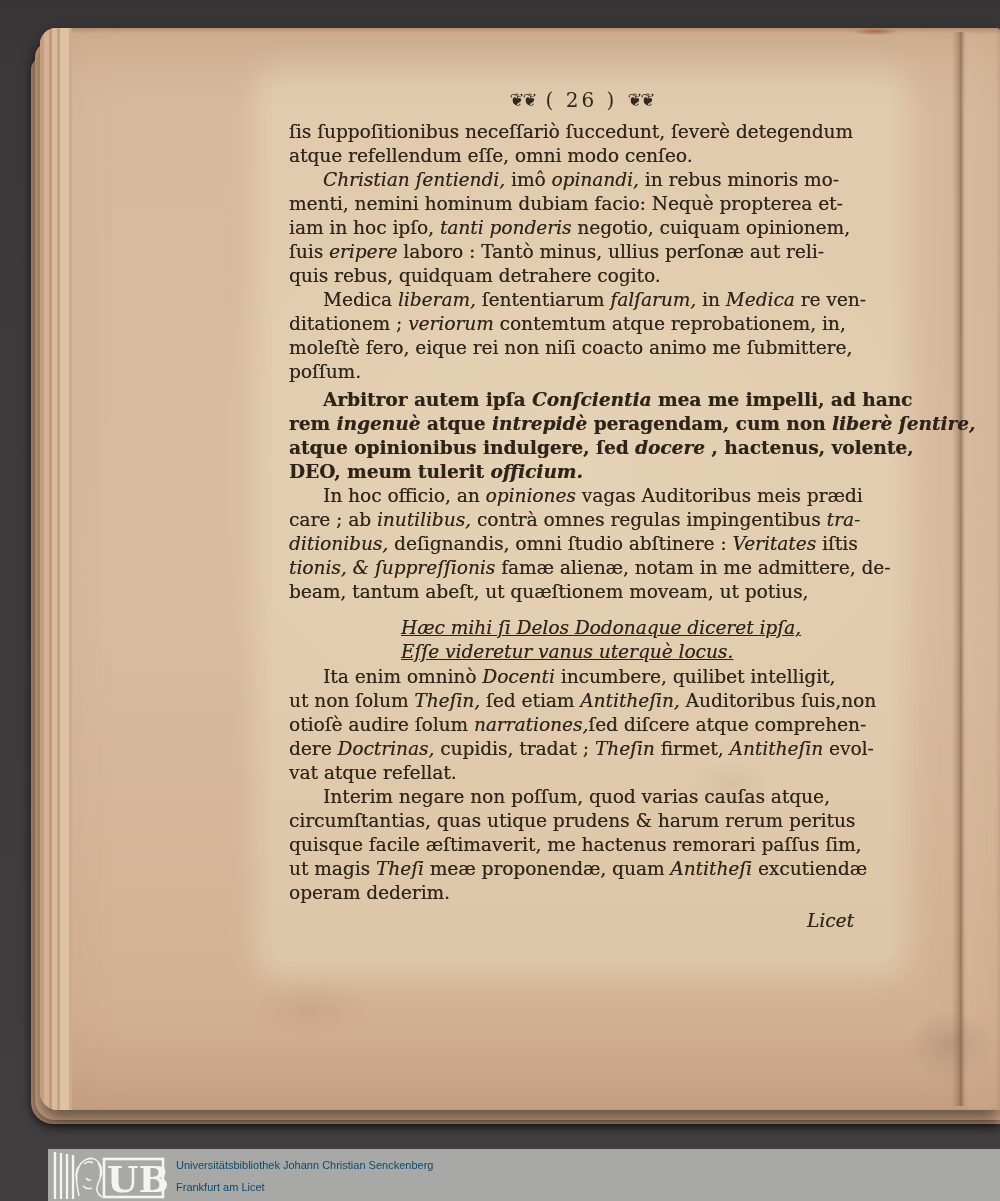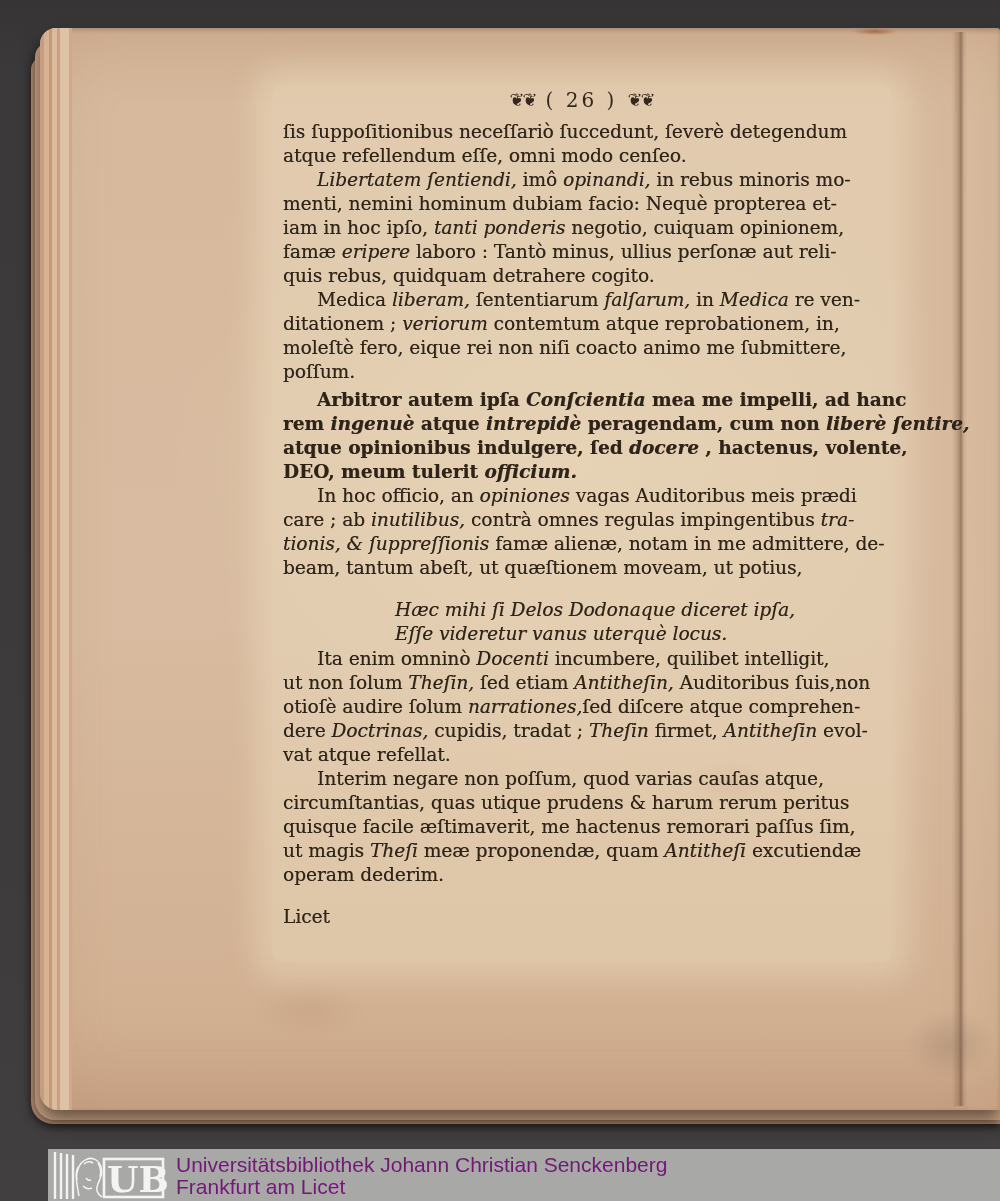--- a/index.html
+++ b/index.html
@@ -44,41 +44,41 @@
     box-shadow:0 0 28px 18px rgba(241,227,197,.40);
   }
   
   .page-header{
     position:absolute;left:283px;top:88px;width:597px;text-align:center;
     color:#32281e;font-size:20px;letter-spacing:1px;white-space:nowrap;
   }
   .page-header .fleuron{font-family:"DejaVu Sans",sans-serif;font-size:18px;letter-spacing:-2px;position:relative;top:-1px;}
   .page-header .pageno{padding:0 10px;letter-spacing:3px;}
   .textblock{
-    position:absolute;left:283px;top:120px;width:597px;
+    position:absolute;left:289px;top:120px;width:597px;
     color:#2e2318;font-size:18.5px;line-height:24px;
     text-shadow:0.35px 0 rgba(46,35,24,.55);
   }
   .para{margin:0;}
   .para .line{height:24px;white-space:nowrap;}
   .para .line.first{text-indent:34px;}
   .para.verse{padding-left:112px;font-style:italic;}
   .para-p4{margin-top:4px;font-weight:bold;}
-  .para-verse{margin-top:18px;}
+  .para-verse{margin-top:12px;text-decoration:underline;}
   .para-p6{margin-top:1px;}
   .it{font-style:italic;}
-  .catchword{margin-top:18px;text-align:left;padding-right:32px;white-space:nowrap;}
+  .catchword{margin-top:4px;text-align:right;padding-right:32px;white-space:nowrap;font-style:italic;}
   
   .footer-bar{
     position:absolute;left:0;top:1149px;width:1000px;height:52px;background:#a8a8a6;
     font-family:"Liberation Sans",sans-serif;
     margin-left:48px;
   }
   .footer-logo{position:absolute;left:5px;top:3px;}
-  .footer-text{position:absolute;left:128px;top:5px;color:#701a75;font-size:21px;line-height:22px;}
+  .footer-text{position:absolute;left:128px;top:5px;color:#0c4a6e;font-size:11px;line-height:22px;}
 </style>
 </head>
 <body>
 
 <div class="frame">
 
   <div class="sheet s3"></div>
   <div class="sheet s2"></div>
 
   <div class="page">
@@ -98,41 +98,42 @@
     <span class="fleuron">❦❦</span><span class="pageno">( 26 )</span><span class="fleuron">❦❦</span>
   </div>
 
   <div class="textblock">
     <div>
         <div class="para body para-p1">
           <div class="line"><span>ſis ſuppoſitionibus neceſſariò ſuccedunt, ſeverè detegendum</span></div>
           <div class="line"><span>atque refellendum eſſe, omni modo cenſeo.</span></div>
         </div>
         <div class="para body para-p2">
-          <div class="line first"><span class="it">Libertatem ſentiendi,</span><span> imô </span><span class="it">opinandi,</span><span> in rebus minoris mo-</span></div>
+          <div class="line first"><span class="it">Christian ſentiendi,</span><span> imô </span><span class="it">opinandi,</span><span> in rebus minoris mo-</span></div>
           <div class="line"><span>menti, nemini hominum dubiam facio:  Nequè propterea et-</span></div>
           <div class="line"><span>iam in hoc ipſo, </span><span class="it">tanti ponderis</span><span>  negotio, cuiquam opinionem‚</span></div>
-          <div class="line"><span>famæ </span><span class="it">eripere</span><span> laboro :  Tantò minus, ullius perſonæ aut reli-</span></div>
+          <div class="line"><span>ſuis </span><span class="it">eripere</span><span> laboro :  Tantò minus, ullius perſonæ aut reli-</span></div>
           <div class="line"><span>quis rebus, quidquam detrahere cogito.</span></div>
         </div>
         <div class="para body para-p3">
           <div class="line first"><span>Medica </span><span class="it">liberam,</span><span> ſententiarum </span><span class="it">falſarum,</span><span> in </span><span class="it">Medica</span><span> re ven-</span></div>
           <div class="line"><span>ditationem ; </span><span class="it">veriorum</span><span> contemtum atque reprobationem, in‚</span></div>
           <div class="line"><span>moleſtè fero, eique rei non niſi coacto animo me ſubmittere‚</span></div>
           <div class="line"><span>poſſum.</span></div>
         </div>
         <div class="para body para-p4">
           <div class="line first"><span>Arbitror autem ipſa </span><span class="it">Conſcientia</span><span> mea me impelli, ad hanc</span></div>
           <div class="line"><span>rem </span><span class="it">ingenuè</span><span> atque </span><span class="it">intrepidè</span><span> peragendam, cum non </span><span class="it">liberè ſentire,</span></div>
           <div class="line"><span>atque opinionibus indulgere, ſed </span><span class="it">docere</span><span> , hactenus,  volente‚</span></div>
           <div class="line"><span>DEO, meum tulerit </span><span class="it">officium.</span></div>
         </div>
         <div class="para body para-p5">
           <div class="line first"><span>In hoc officio, an </span><span class="it">opiniones</span><span> vagas Auditoribus meis prædi</span></div>
           <div class="line"><span>care ;  ab </span><span class="it">inutilibus,</span><span> contrà omnes regulas impingentibus </span><span class="it">tra-</span></div>
+          <div class="line"><span class="it">ditionibus,</span><span> deſignandis, omni ſtudio abſtinere :  </span><span class="it">Veritates</span><span> iſtis</span></div>
           <div class="line"><span class="it">tionis, &amp; ſuppreſſionis</span><span> famæ alienæ, notam in me admittere, de-</span></div>
           <div class="line"><span>beam, tantum abeſt, ut quæſtionem moveam, ut potius,</span></div>
         </div>
         <div class="para verse para-verse">
           <div class="line"><span class="it">Hæc mihi ſi Delos Dodonaque diceret ipſa,</span></div>
           <div class="line"><span class="it">Eſſe videretur vanus uterquè locus.</span></div>
         </div>
         <div class="para body para-p6">
           <div class="line first"><span>Ita enim omninò </span><span class="it">Docenti</span><span> incumbere, quilibet intelligit,</span></div>
           <div class="line"><span>ut non ſolum </span><span class="it">Theſin,</span><span> ſed etiam </span><span class="it">Antitheſin,</span><span> Auditoribus ſuis,non</span></div>

